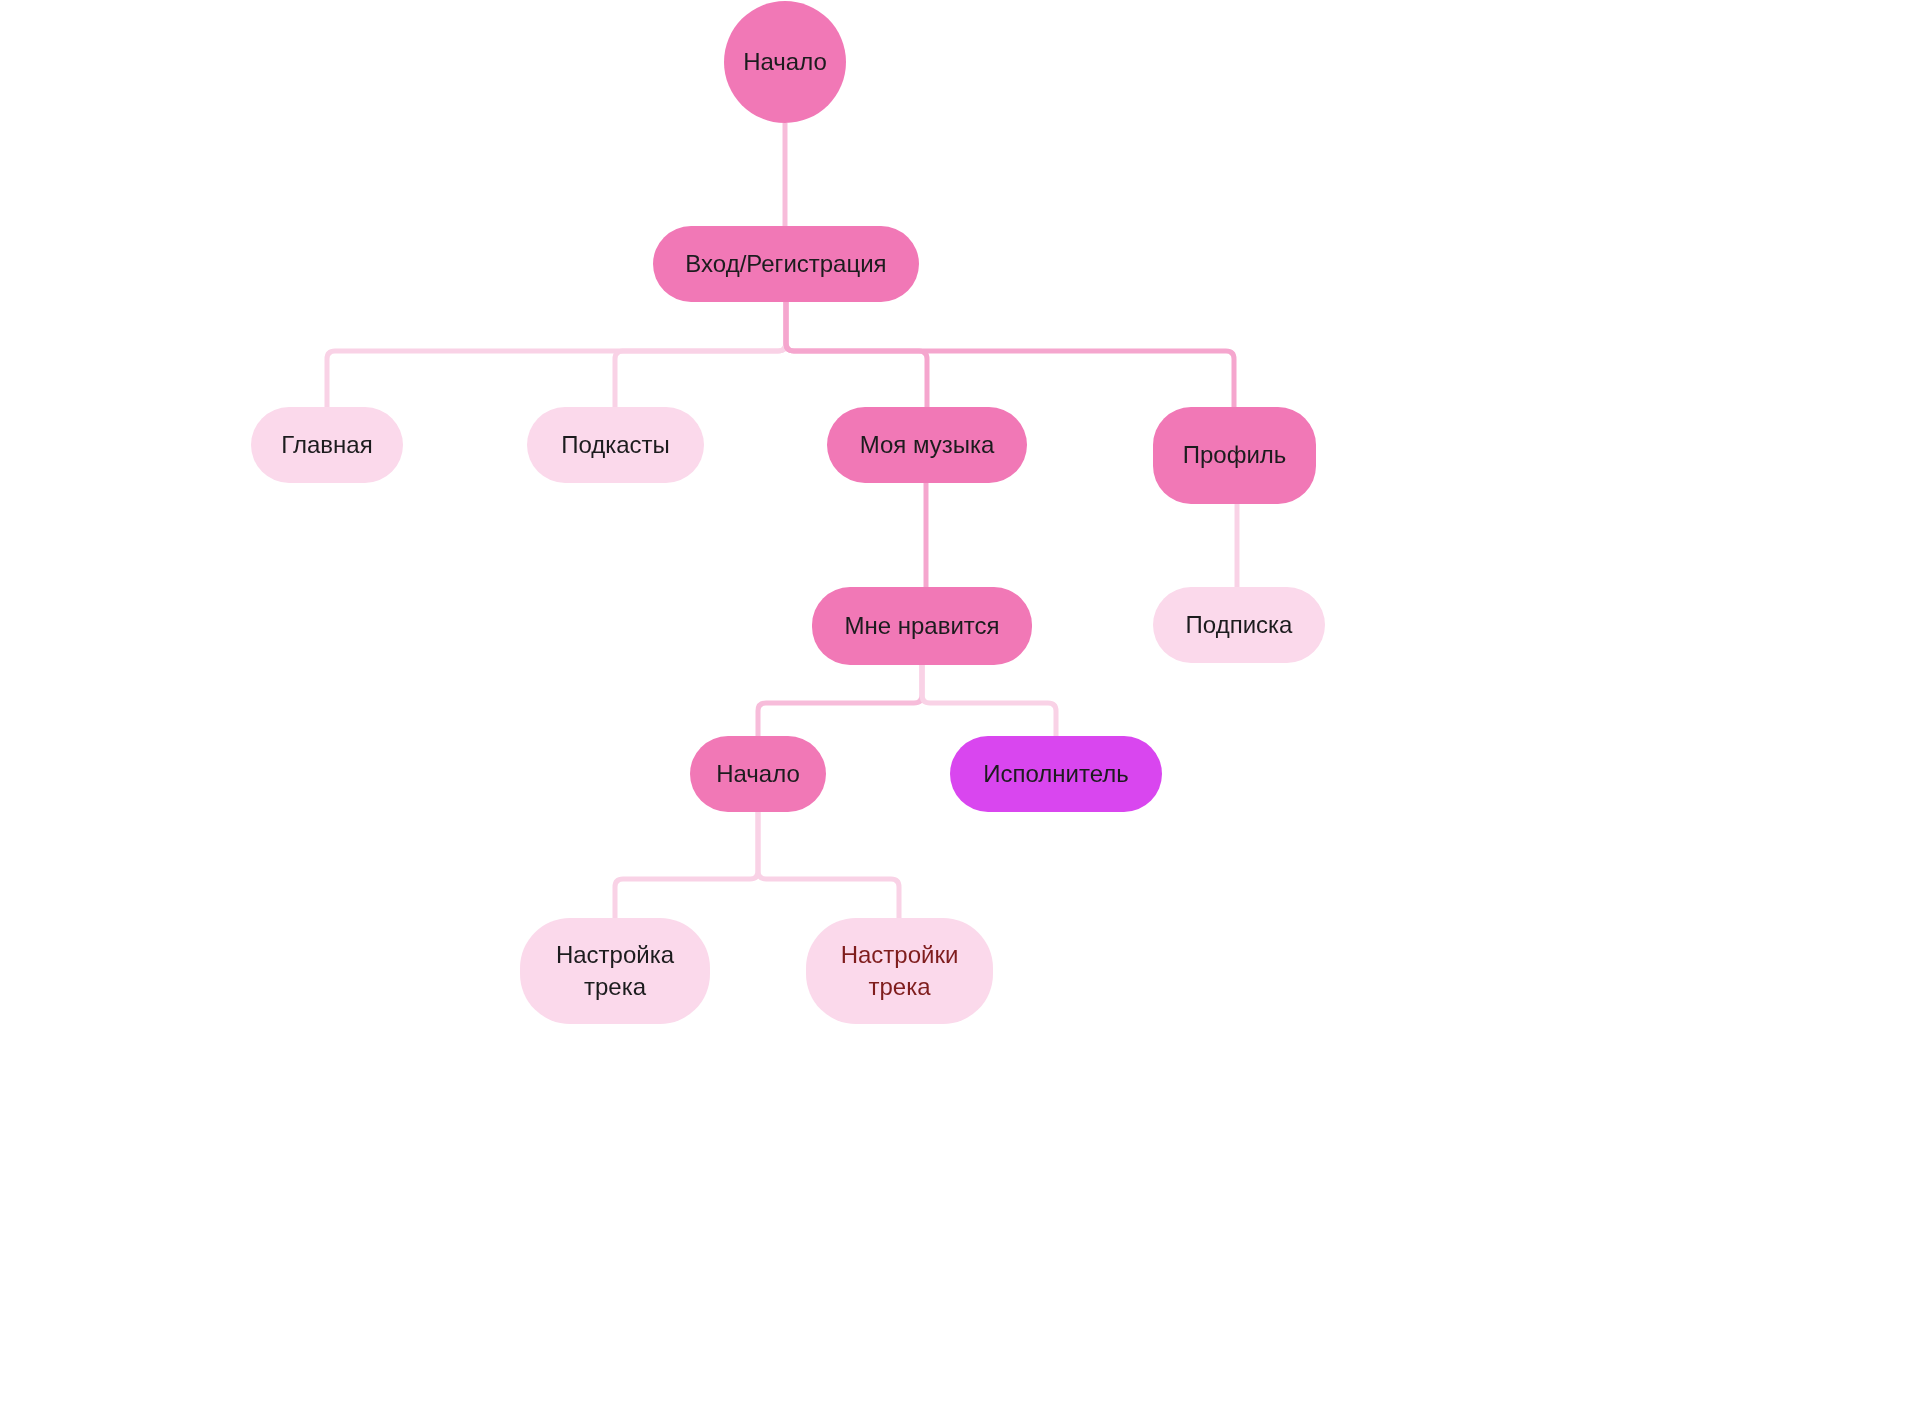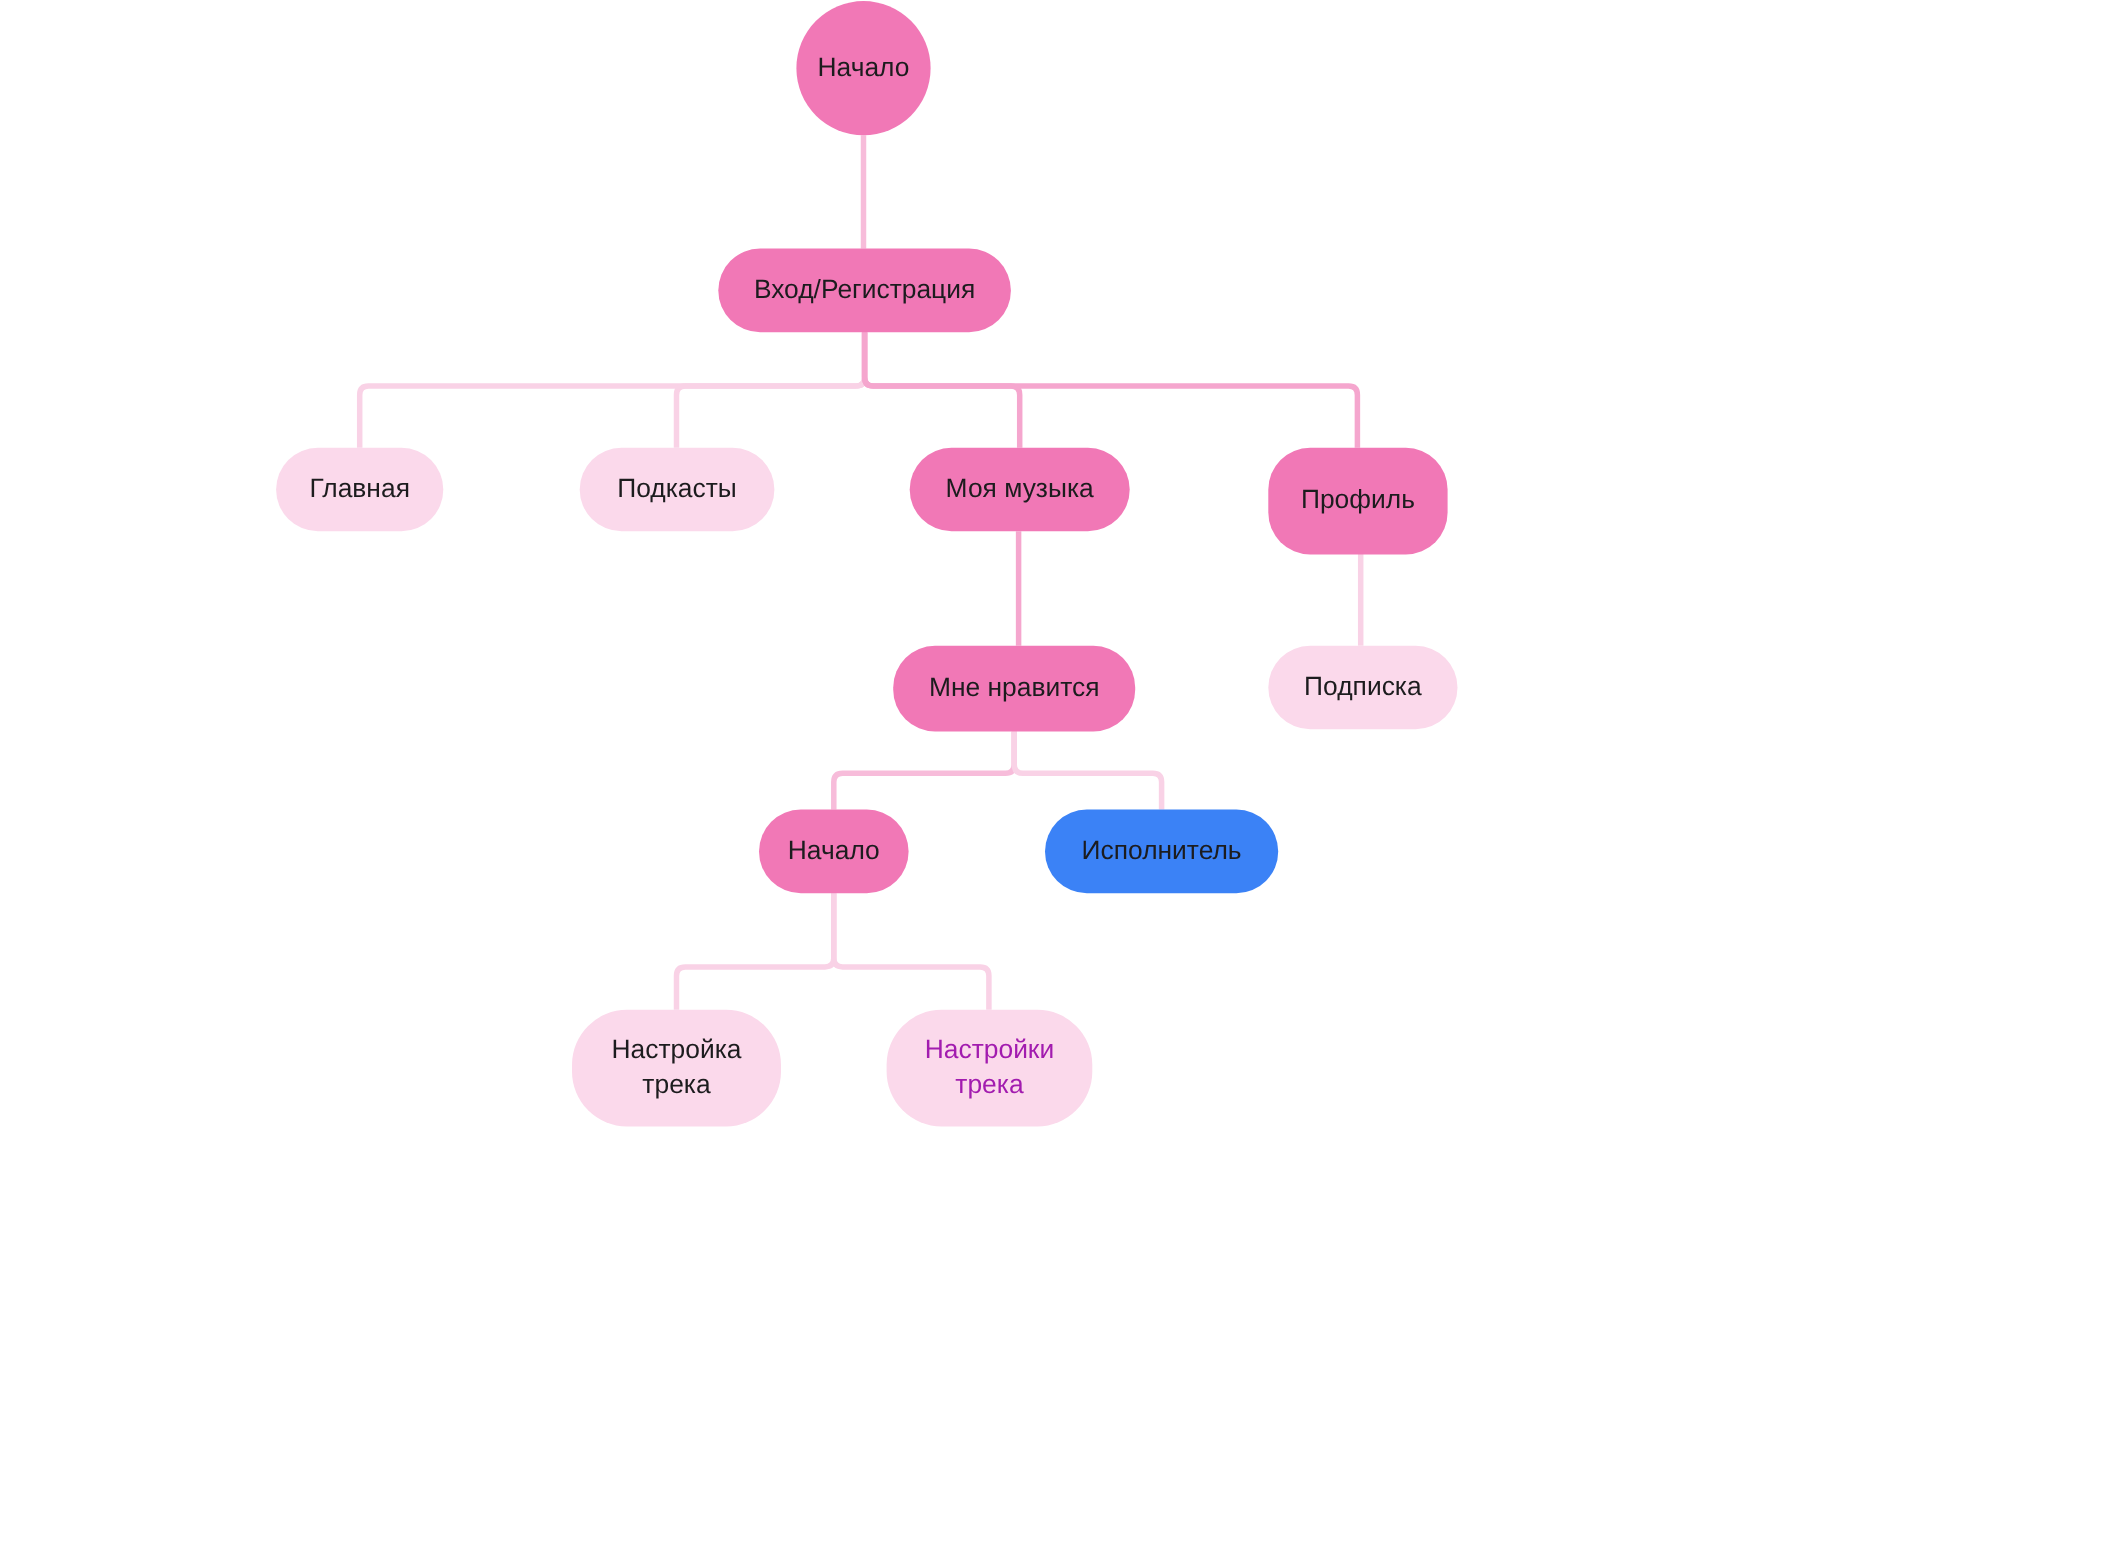--- a/index.html
+++ b/index.html
@@ -107,25 +107,25 @@
   </div>
 
   <div id="n-subscription" class="node light" style="background: rgb(251, 217, 235);">
     <span style="color: rgb(28, 28, 30);">Подписка</span>
   </div>
 
   <div id="n-player" class="node dark" style="background: rgb(241, 120, 182);">
     <span style="color: rgb(28, 28, 30);">Начало</span>
   </div>
 
-  <div id="n-artist" class="node light" style="background: #3b82f6; text-align: center;">
+  <div id="n-artist" class="node light" style="background: #d946ef; text-align: center;">
     <span style="color: rgb(28, 28, 30);">Исполнитель</span>
   </div>
 
   <div id="n-sound" class="node light" style="background: rgb(251, 217, 235);">
     <span style="color: rgb(28, 28, 30);">Настройка трека</span>
   </div>
 
   <div id="n-track" class="node light" style="background: rgb(251, 217, 235);">
-    <span style="color: #a21caf;">Настройки трека</span>
+    <span style="color: #7f1d1d;">Настройки трека</span>
   </div>
 
 </div>
 
 </body></html>

